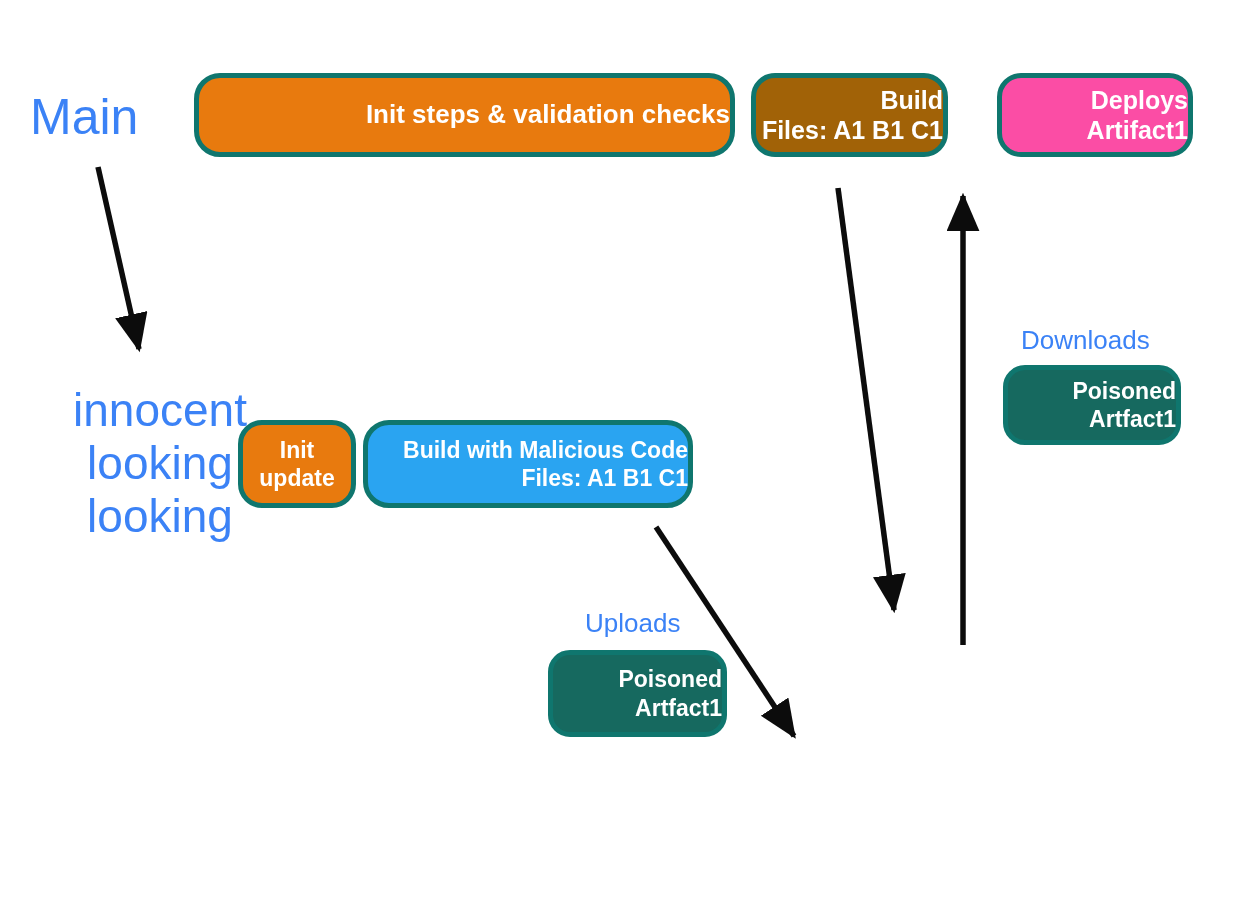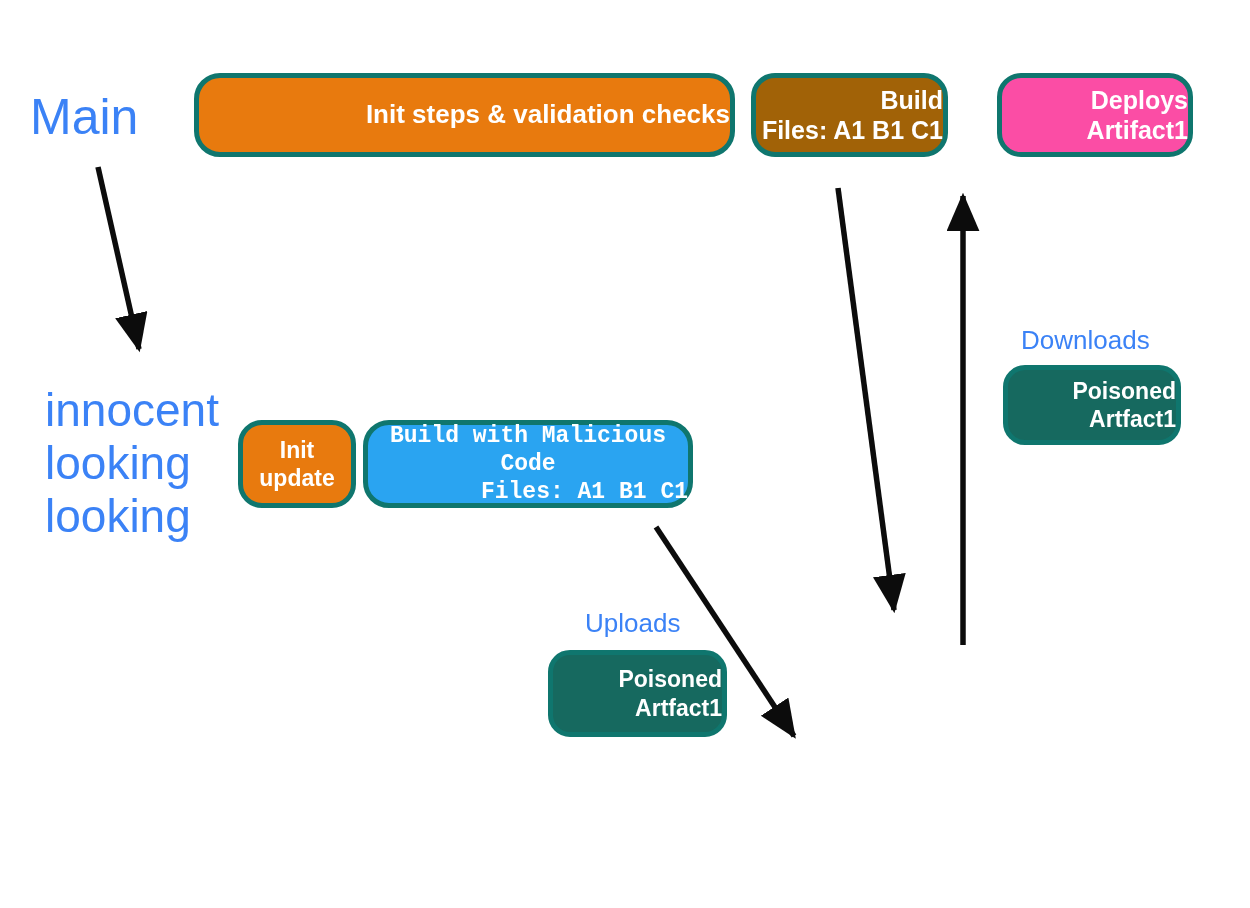--- a/index.html
+++ b/index.html
@@ -46,32 +46,32 @@
     white-space: nowrap;
   }
 
   
   .init-validation { left:194px; top:73px;  width:541px; height:84px; background:#E87A0E; border-radius:26px; font-size:26px; }
   .build-top       { left:751px; top:73px;  width:197px; height:84px; background:#a16207; border-radius:24px; font-size:25px; }
   .deploys         { left:982px; top:73px;  width:196px; height:84px; background:#FB4DA5; border-radius:24px; font-size:25px;margin-left:15px; }
 
   
   .init-steps      { left:238px; top:420px; width:118px; height:88px; background:#E87A0E; border-radius:24px; font-size:23px; }
-  .build-malicious { left:363px; top:420px; width:330px; height:88px; background:#2AA4F1; border-radius:26px; font-size:23px;font-family:Liberation Mono, monospace; }
+  .build-malicious { left:363px; top:420px; width:330px; height:88px; background:#2AA4F1; border-radius:26px; font-size:23px; }
 
   
   .poisoned-download { left:1003px; top:365px; width:178px; height:80px; background:#16695F; border-radius:22px; font-size:23px; }
   .poisoned-upload   { left:548px;  top:650px; width:179px; height:87px; background:#16695F; border-radius:22px; font-size:23px; }
 
   
   .remote-cache { left:815px; top:655px; width:265px; height:223px; background:#2BA62A; border-radius:44px; border-width:6px; font-size:36px; }
 
   
   .main-label     { left:30px;  top:88px;  font-size:50px; }
-  .update-label   { left:45px;  top:384px; font-size:46px; line-height:53px; white-space:normal; width:230px; }
+  .update-label   { left:45px;  top:384px; font-size:46px; line-height:53px; white-space:normal; width:230px;text-align:center; }
   .has-abc-label  { left:680px; top:296px; font-size:26px; line-height:35px; }
   .downloads-label{ left:1021px; top:325px; font-size:26px; }
   .uploads-label  { left:585px; top:608px; font-size:26px; }
 </style>
 </head>
 <body>
 
 <div class="canvas">
 
   <svg class="arrows" width="1250" height="908" viewBox="0 0 1250 908">

